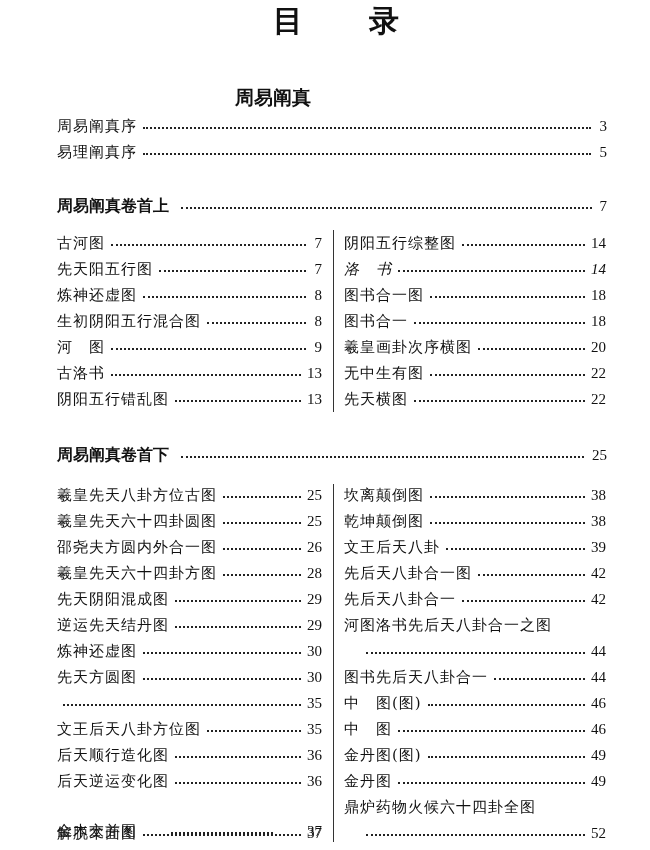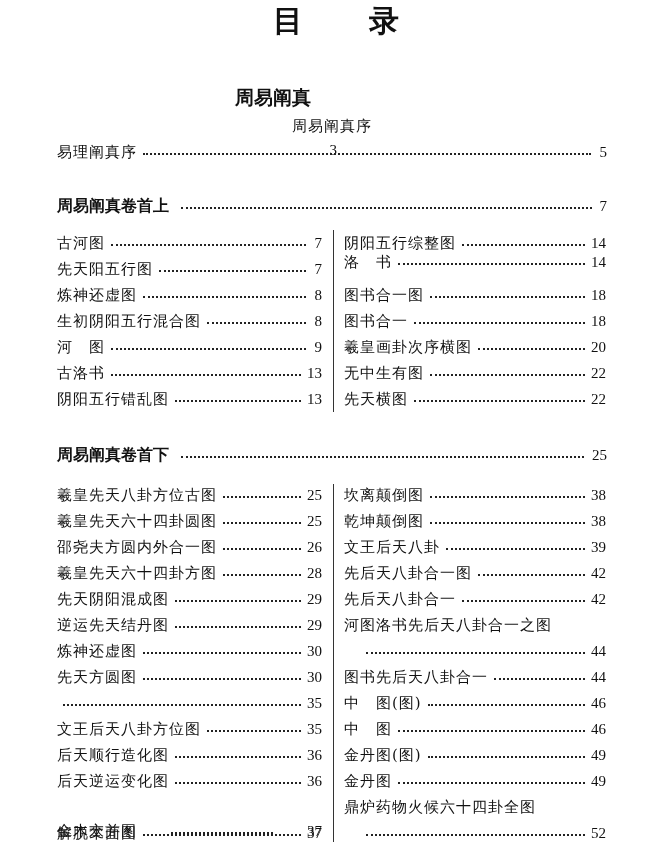--- a/index.html
+++ b/index.html
@@ -122,21 +122,21 @@
   </style>
 </head>
 <body>
 
 <div class="page-title">
   <span>目</span><span class="gap"></span><span>录</span>
 </div>
 
 <div class="book-title">周易阐真</div>
 
-<div class="entry" style="top:114px;left:57px;width:550px;flex-direction:column;">
+<div class="entry" style="top:114px;left:57px;width:550px;">
   <span class="label">周易阐真序</span>
   <span class="dots"></span>
   <span class="page">3</span>
 </div>
 <div class="entry" style="top:140px;left:57px;width:550px;">
   <span class="label">易理阐真序</span>
   <span class="dots"></span>
   <span class="page">5</span>
 </div>
 
@@ -185,21 +185,21 @@
       <span class="page">13</span>
     </div>
 </div>
 
 <div class="right-col">
   <div class="entry" style="top:231px;justify-content:center;">
       <span class="label">阴阳五行综整图</span>
       <span class="dots"></span>
       <span class="page">14</span>
     </div>
-  <div class="entry" style="top:250px;">
+  <div class="entry" style="top:257px;font-style:italic;">
       <span class="label">洛　书</span>
       <span class="dots"></span>
       <span class="page">14</span>
     </div>
   <div class="entry" style="top:283px;">
       <span class="label">图书合一图</span>
       <span class="dots"></span>
       <span class="page">18</span>
     </div>
   <div class="entry" style="top:309px;">

